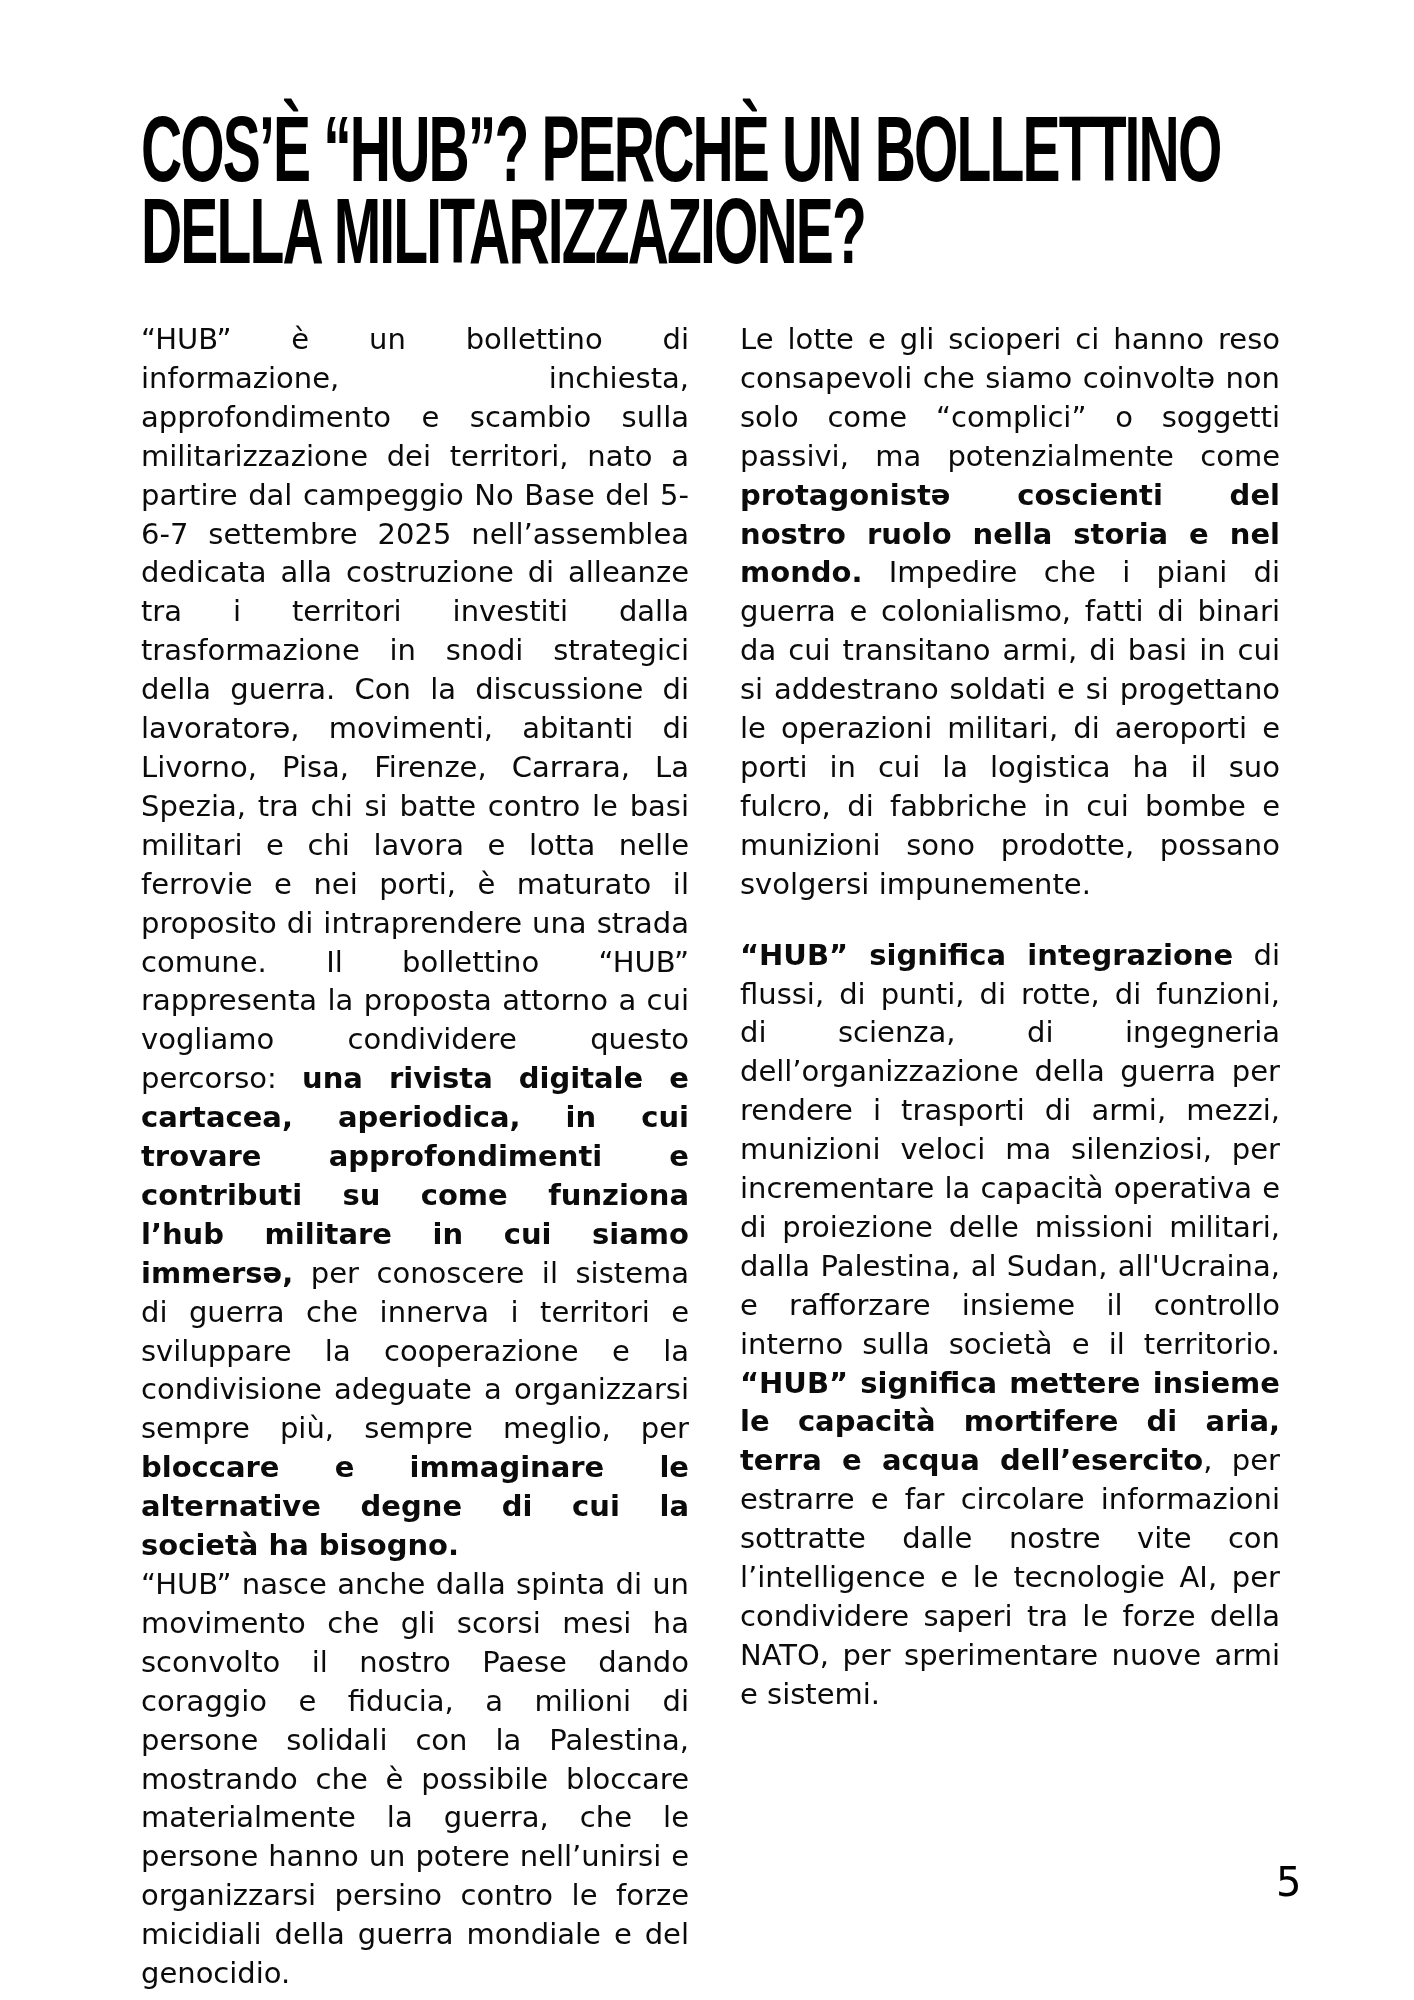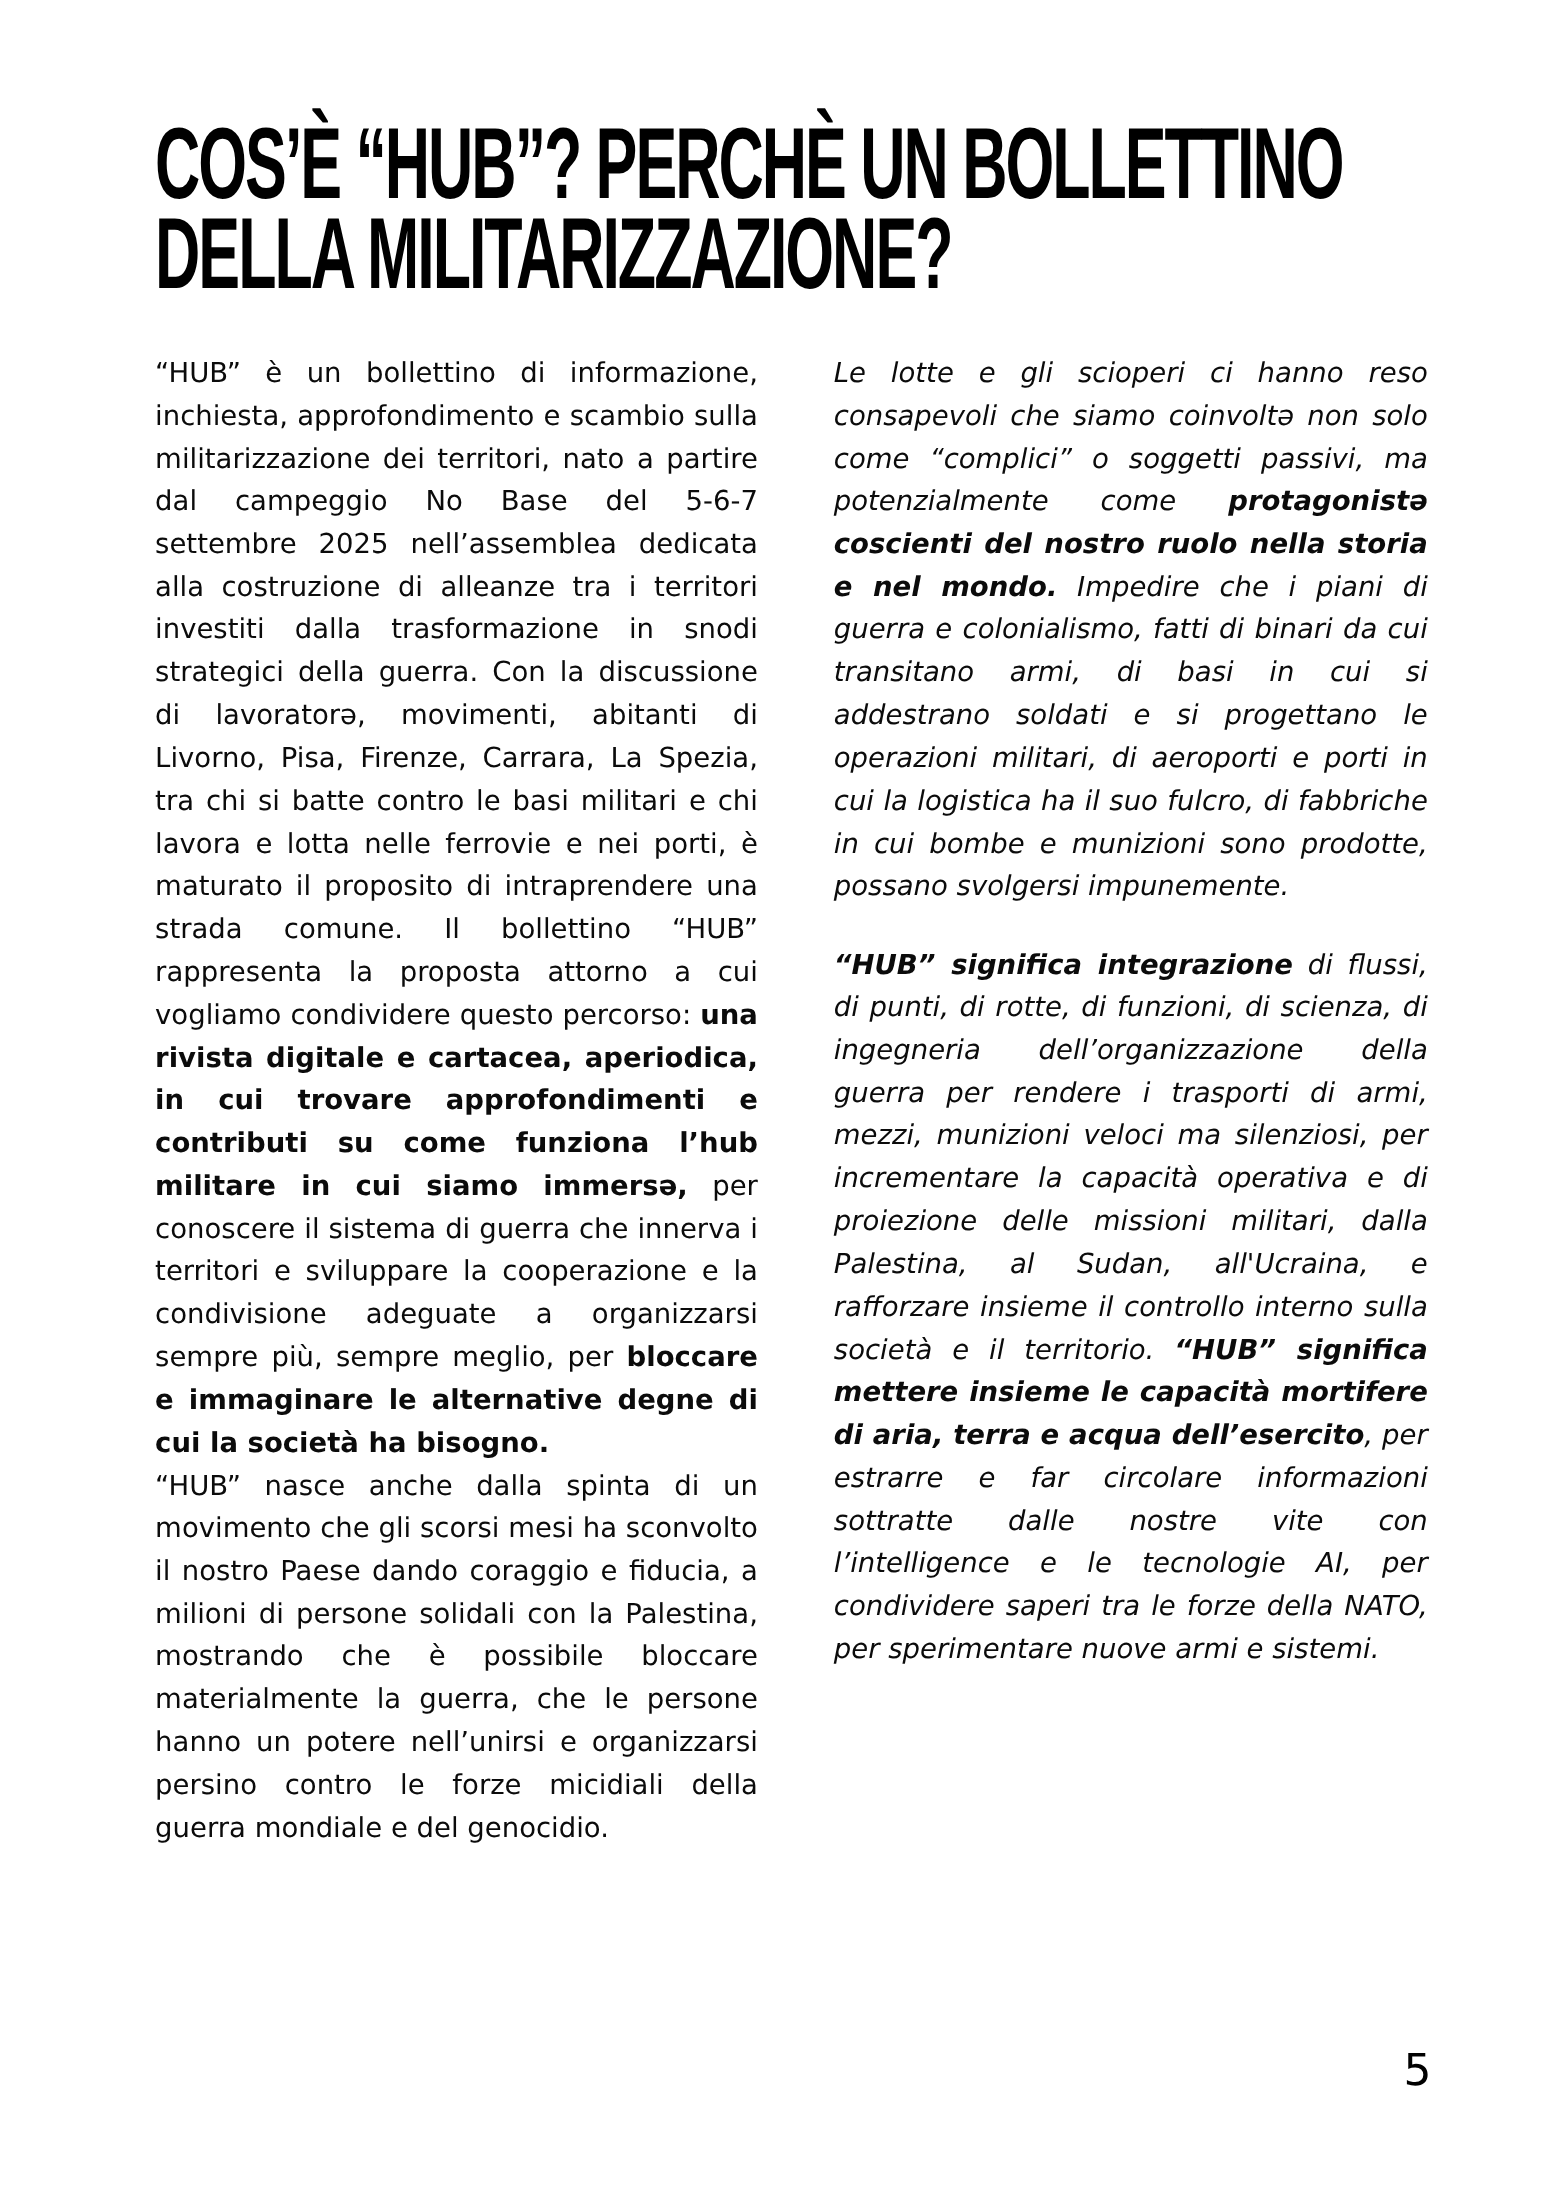--- a/index.html
+++ b/index.html
@@ -9,25 +9,25 @@
     position: absolute; left: 141px; top: 108px; width: 1160px; margin: 0;
     font-family: "Liberation Sans", sans-serif; font-weight: 700;
     font-size: 92px; line-height: 82px; letter-spacing: -3px;
     transform: scaleX(0.62); transform-origin: left top;
     width: 1870px; color: #000;
     text-transform: uppercase;
   }
   .title span { display: block; }
   .col {
     position: absolute; top: 320px;
-    font-family: "DejaVu Sans", sans-serif; font-size: 25px; line-height: 38.9px;
+    font-family: "DejaVu Sans", sans-serif; font-size: 29px; line-height: 38.9px;
     text-align: justify; color: #0b0b0b;
   }
   .col-left { left: 141px; width: 548px; }
-  .col-right { left: 758px; width: 540px; font-style: italic; }
+  .col-right { left: 740px; width: 540px; }
   .col p { margin: 0; }
   .col p.gap { margin-top: 32px; }
   .col b { font-weight: 700; }
   .page-number {
     position: absolute; left: 1276px; top: 1862px;
     font-family: "DejaVu Sans", sans-serif; font-size: 40px; line-height: 40px; font-weight: 400; color: #000;
   }
 </style>
 </head>
 <body>

